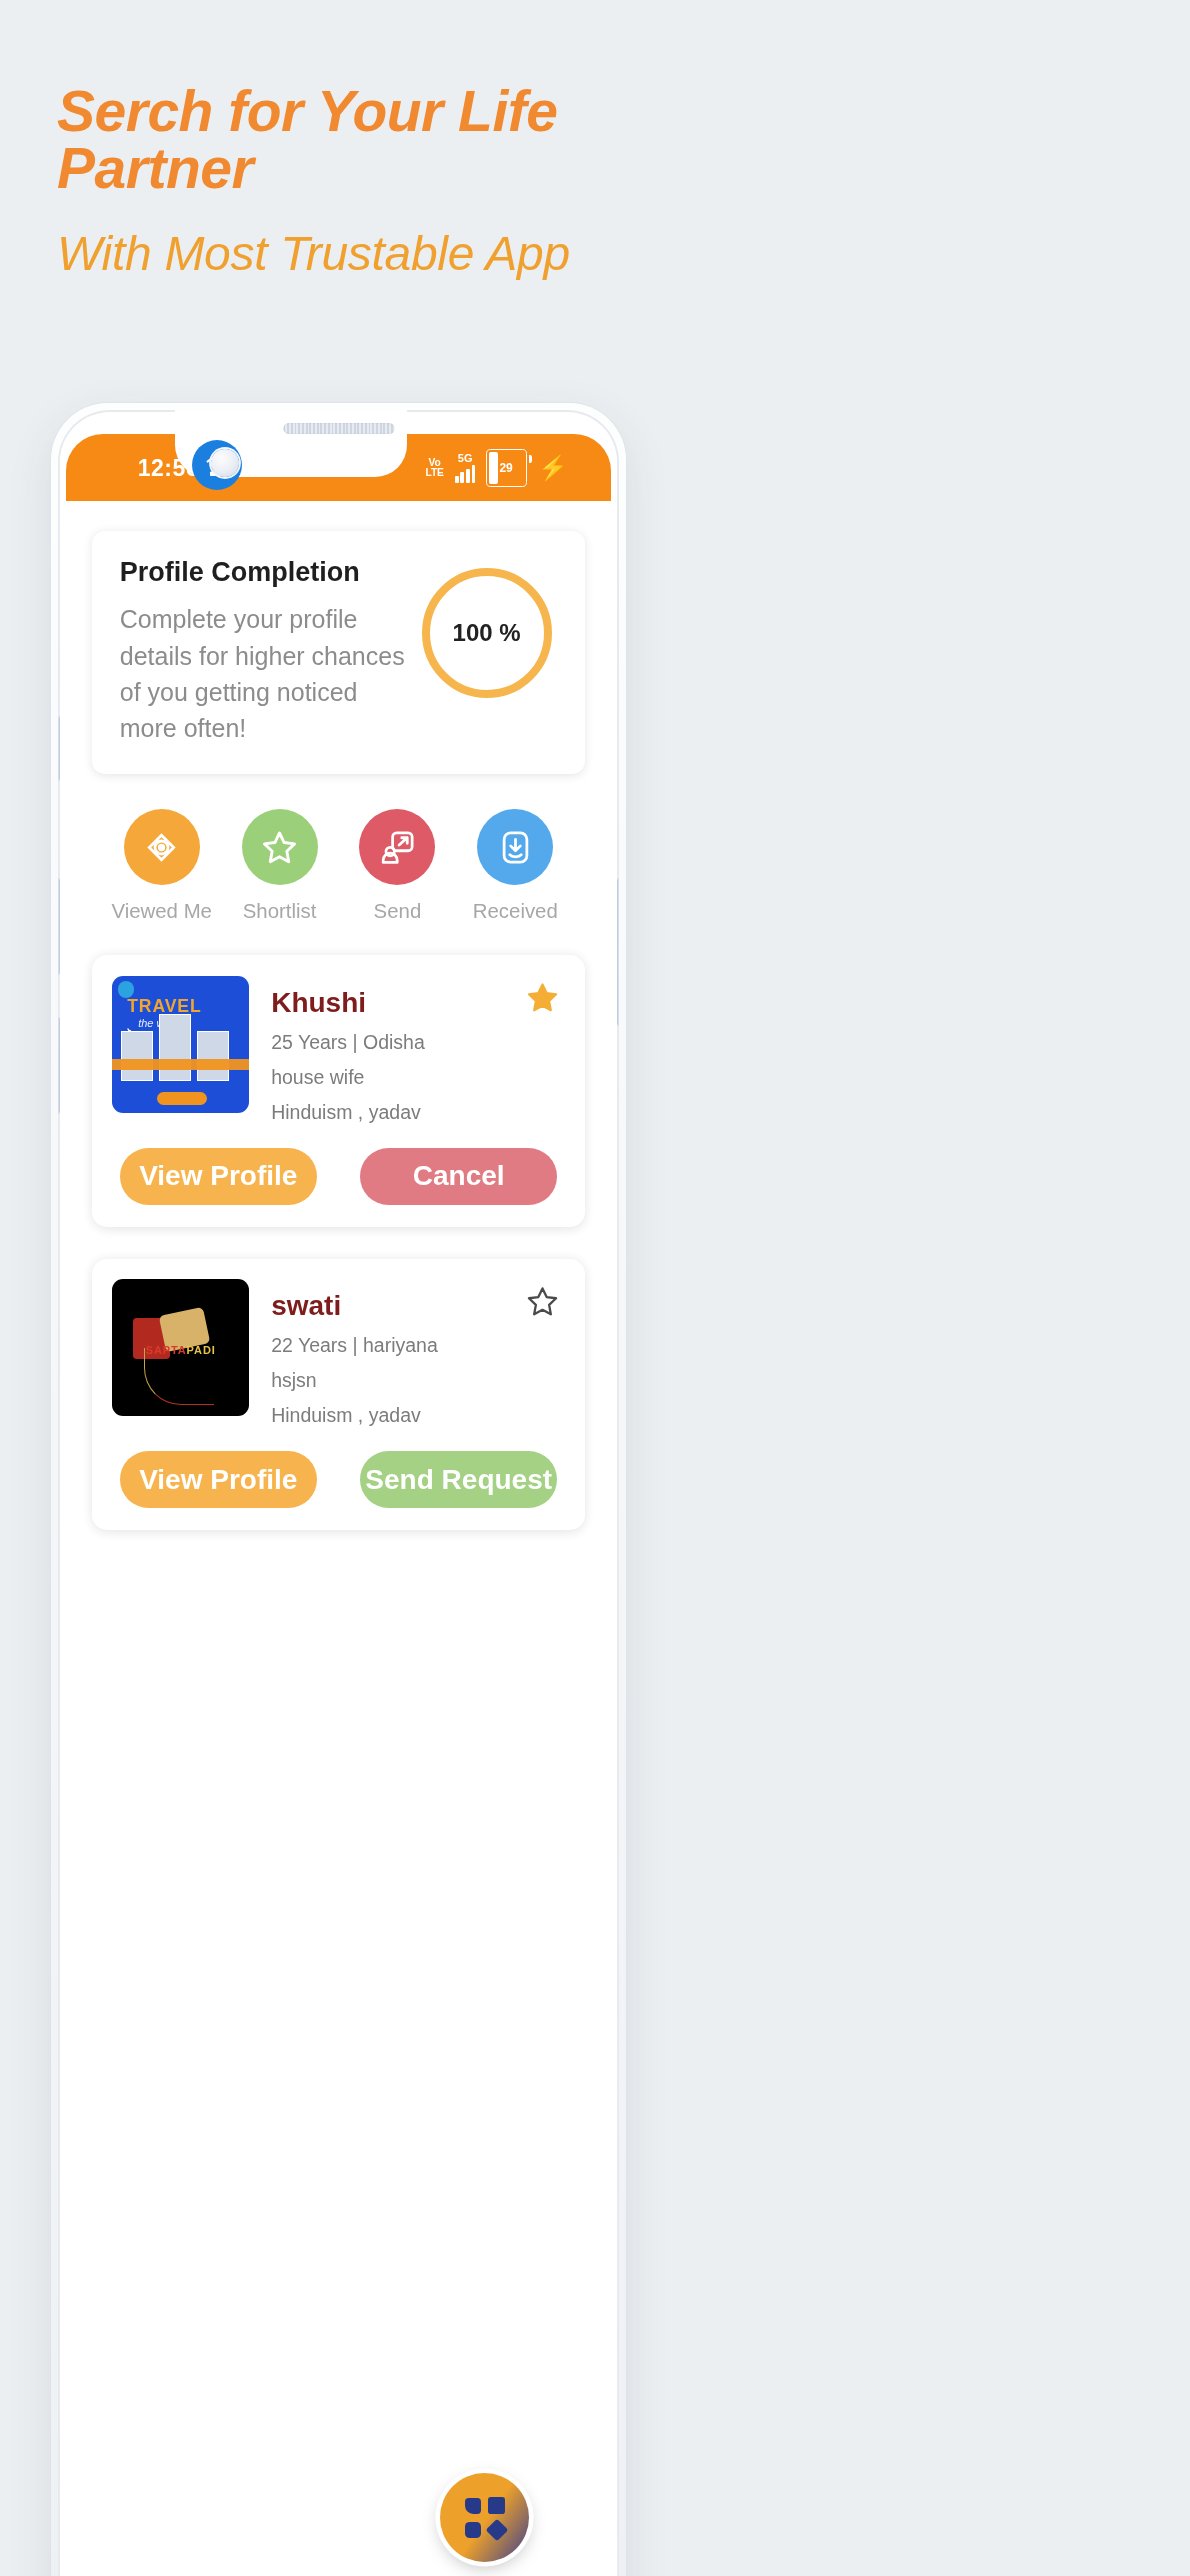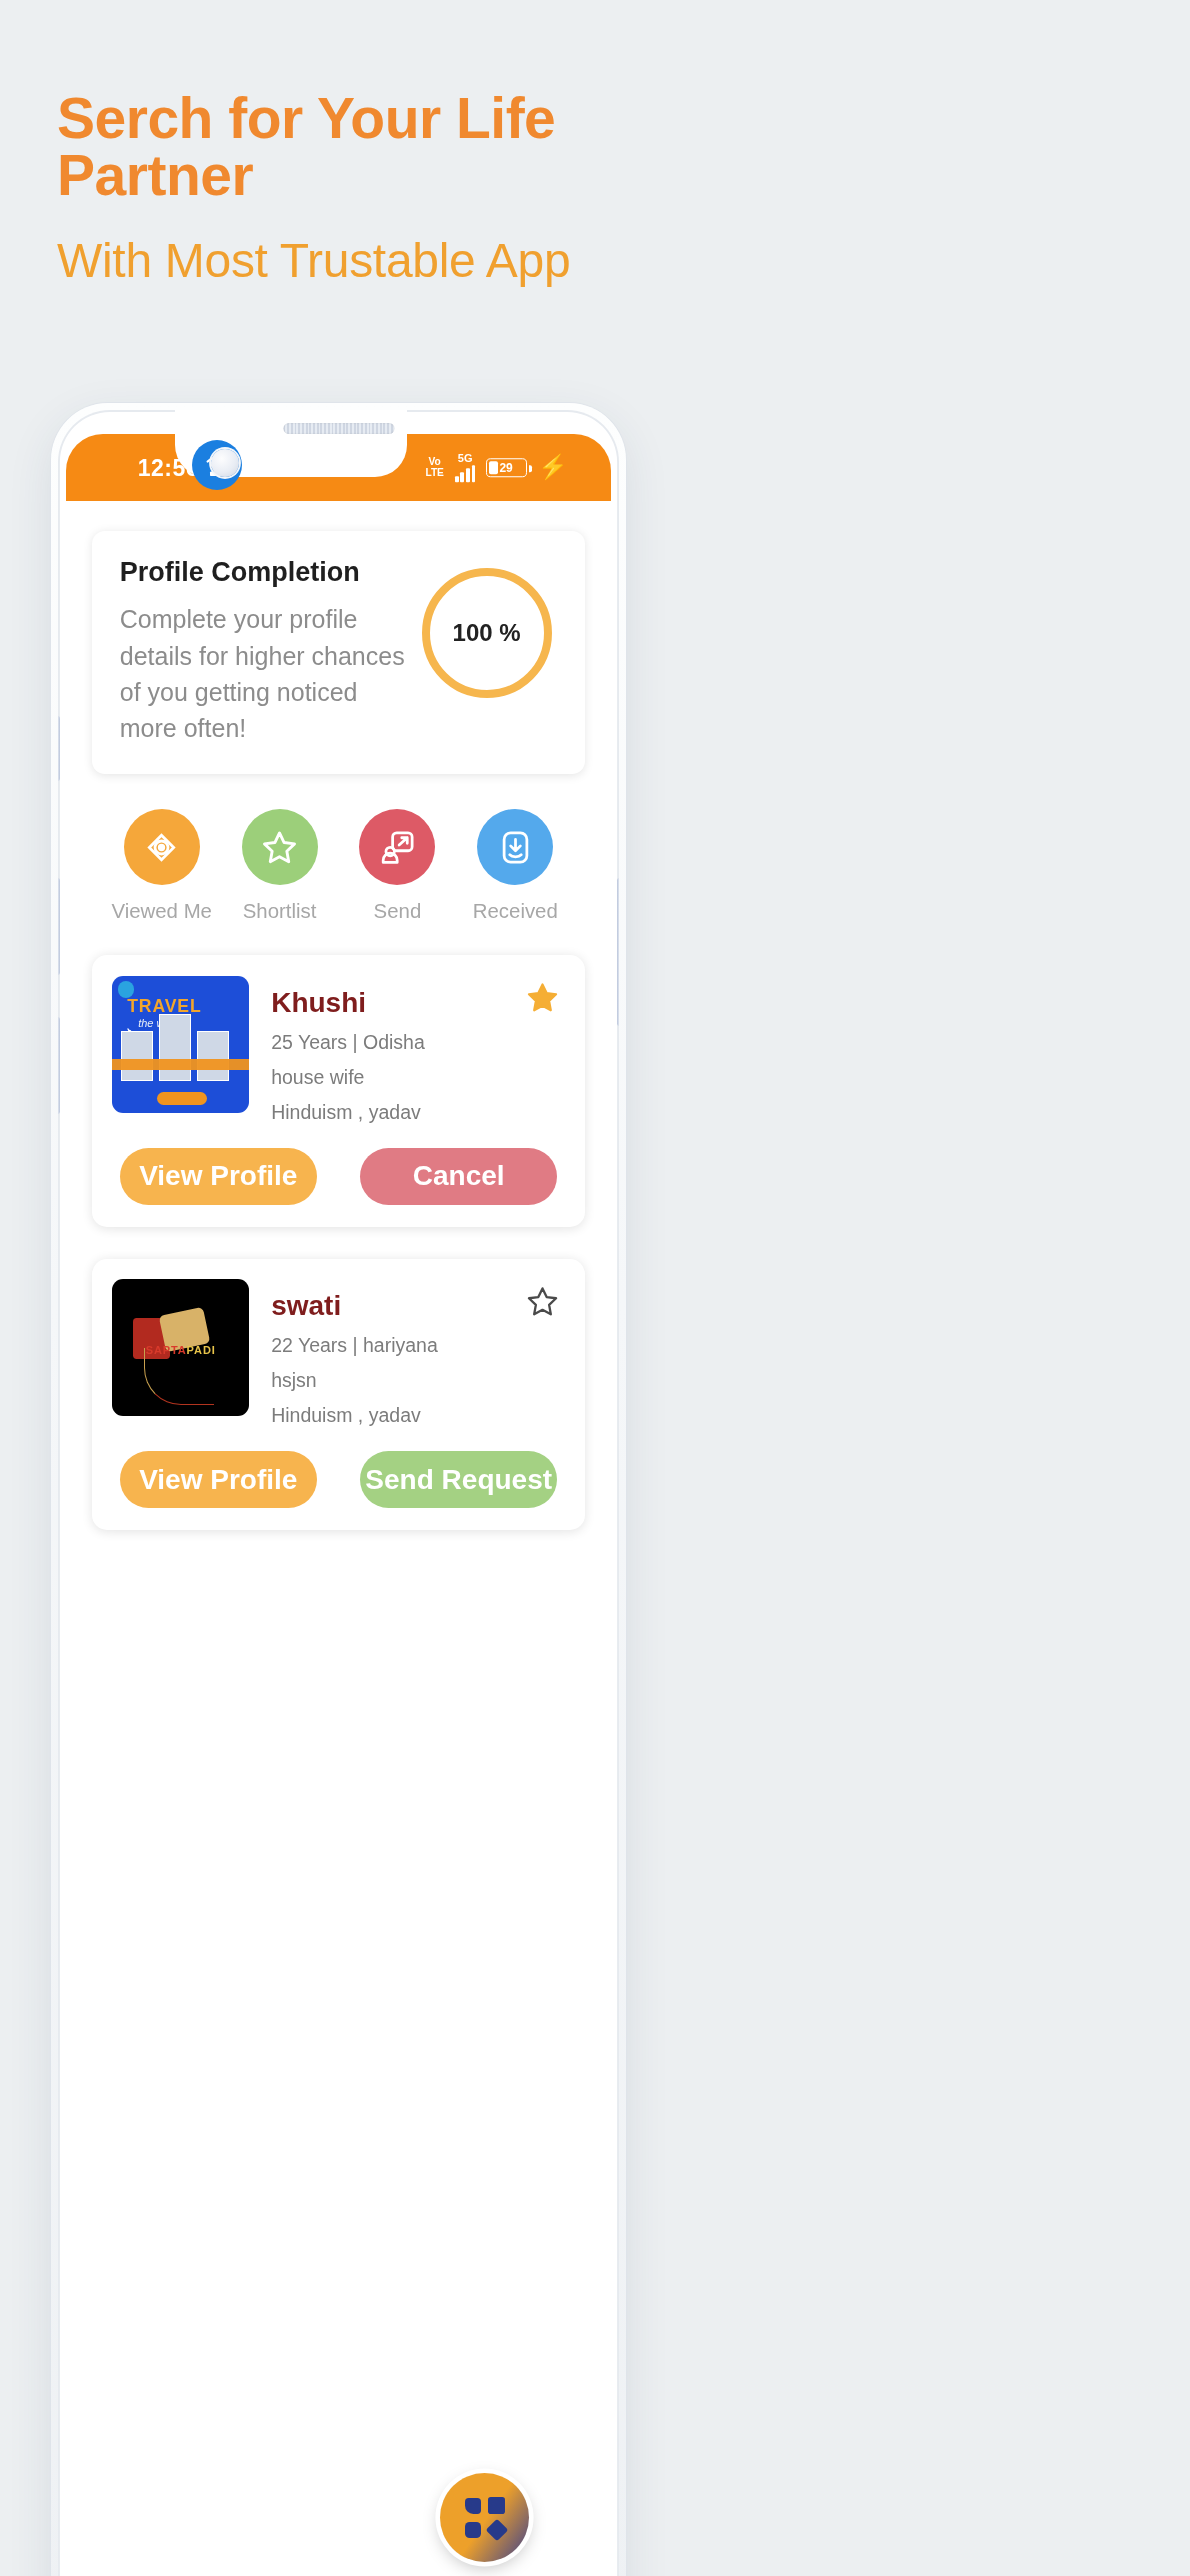--- a/index.html
+++ b/index.html
@@ -5,21 +5,21 @@
   * { margin:0; padding:0; box-sizing:border-box; }
   html,body { width:1191px; height:2576px; }
   body {
     background:#eceff1;
     font-family:"Liberation Sans", sans-serif;
     overflow:hidden;
     position:relative;
   }
 
   
-  .headline-wrap { position:absolute; left:57px; top:90px; width:1076px; }
+  .headline-wrap { position:absolute; left:57px; top:83px; width:1076px;font-style:italic; }
   .headline {
     font-size:57px;
     font-weight:700;
     line-height:1.0;
     color:#f0892f;
     letter-spacing:-0.5px;
     width:575px;
   }
   .subheadline {
     margin-top:32px;
@@ -114,21 +114,21 @@
     display:flex; align-items:center; gap:11px;
   }
   .volte {
     color:#fff; font-size:10.2px; font-weight:700; line-height:10.2px;
     text-align:center;
   }
   .fiveg { color:#fff; font-size:11px; font-weight:700; line-height:11px; text-align:center;}
   .bars { display:flex; align-items:flex-end; gap:1.9px; height:18.5px; }
   .bars i { display:block; width:3.7px; background:#fff; border-radius:0.9px; }
   .batt {
-    width:41px; height:19px; border:1.9px solid #fff; border-radius:4.6px;
+    width:41px; height:38px; border:1.9px solid #fff; border-radius:4.6px;
     display:flex; align-items:center; padding:1.9px; position:relative;
   }
   .batt::after{ content:""; position:absolute; right:-5.6px; top:5.6px; width:2.8px;height:7.4px;background:#fff;border-radius:0 1.9px 1.9px 0;}
   .batt .fill{ width:8.3px;height:100%;background:#fff;border-radius:1.9px;}
   .batt .pct{ color:#fff; font-size:12px; font-weight:700; margin-left:1.9px; }
   .bolt { color:#3b45c9; font-size:24px; line-height:20.4px; }
 
   
   .app {
     position:absolute; left:7.4px; right:7.4px; top:91px; bottom:7.4px;

